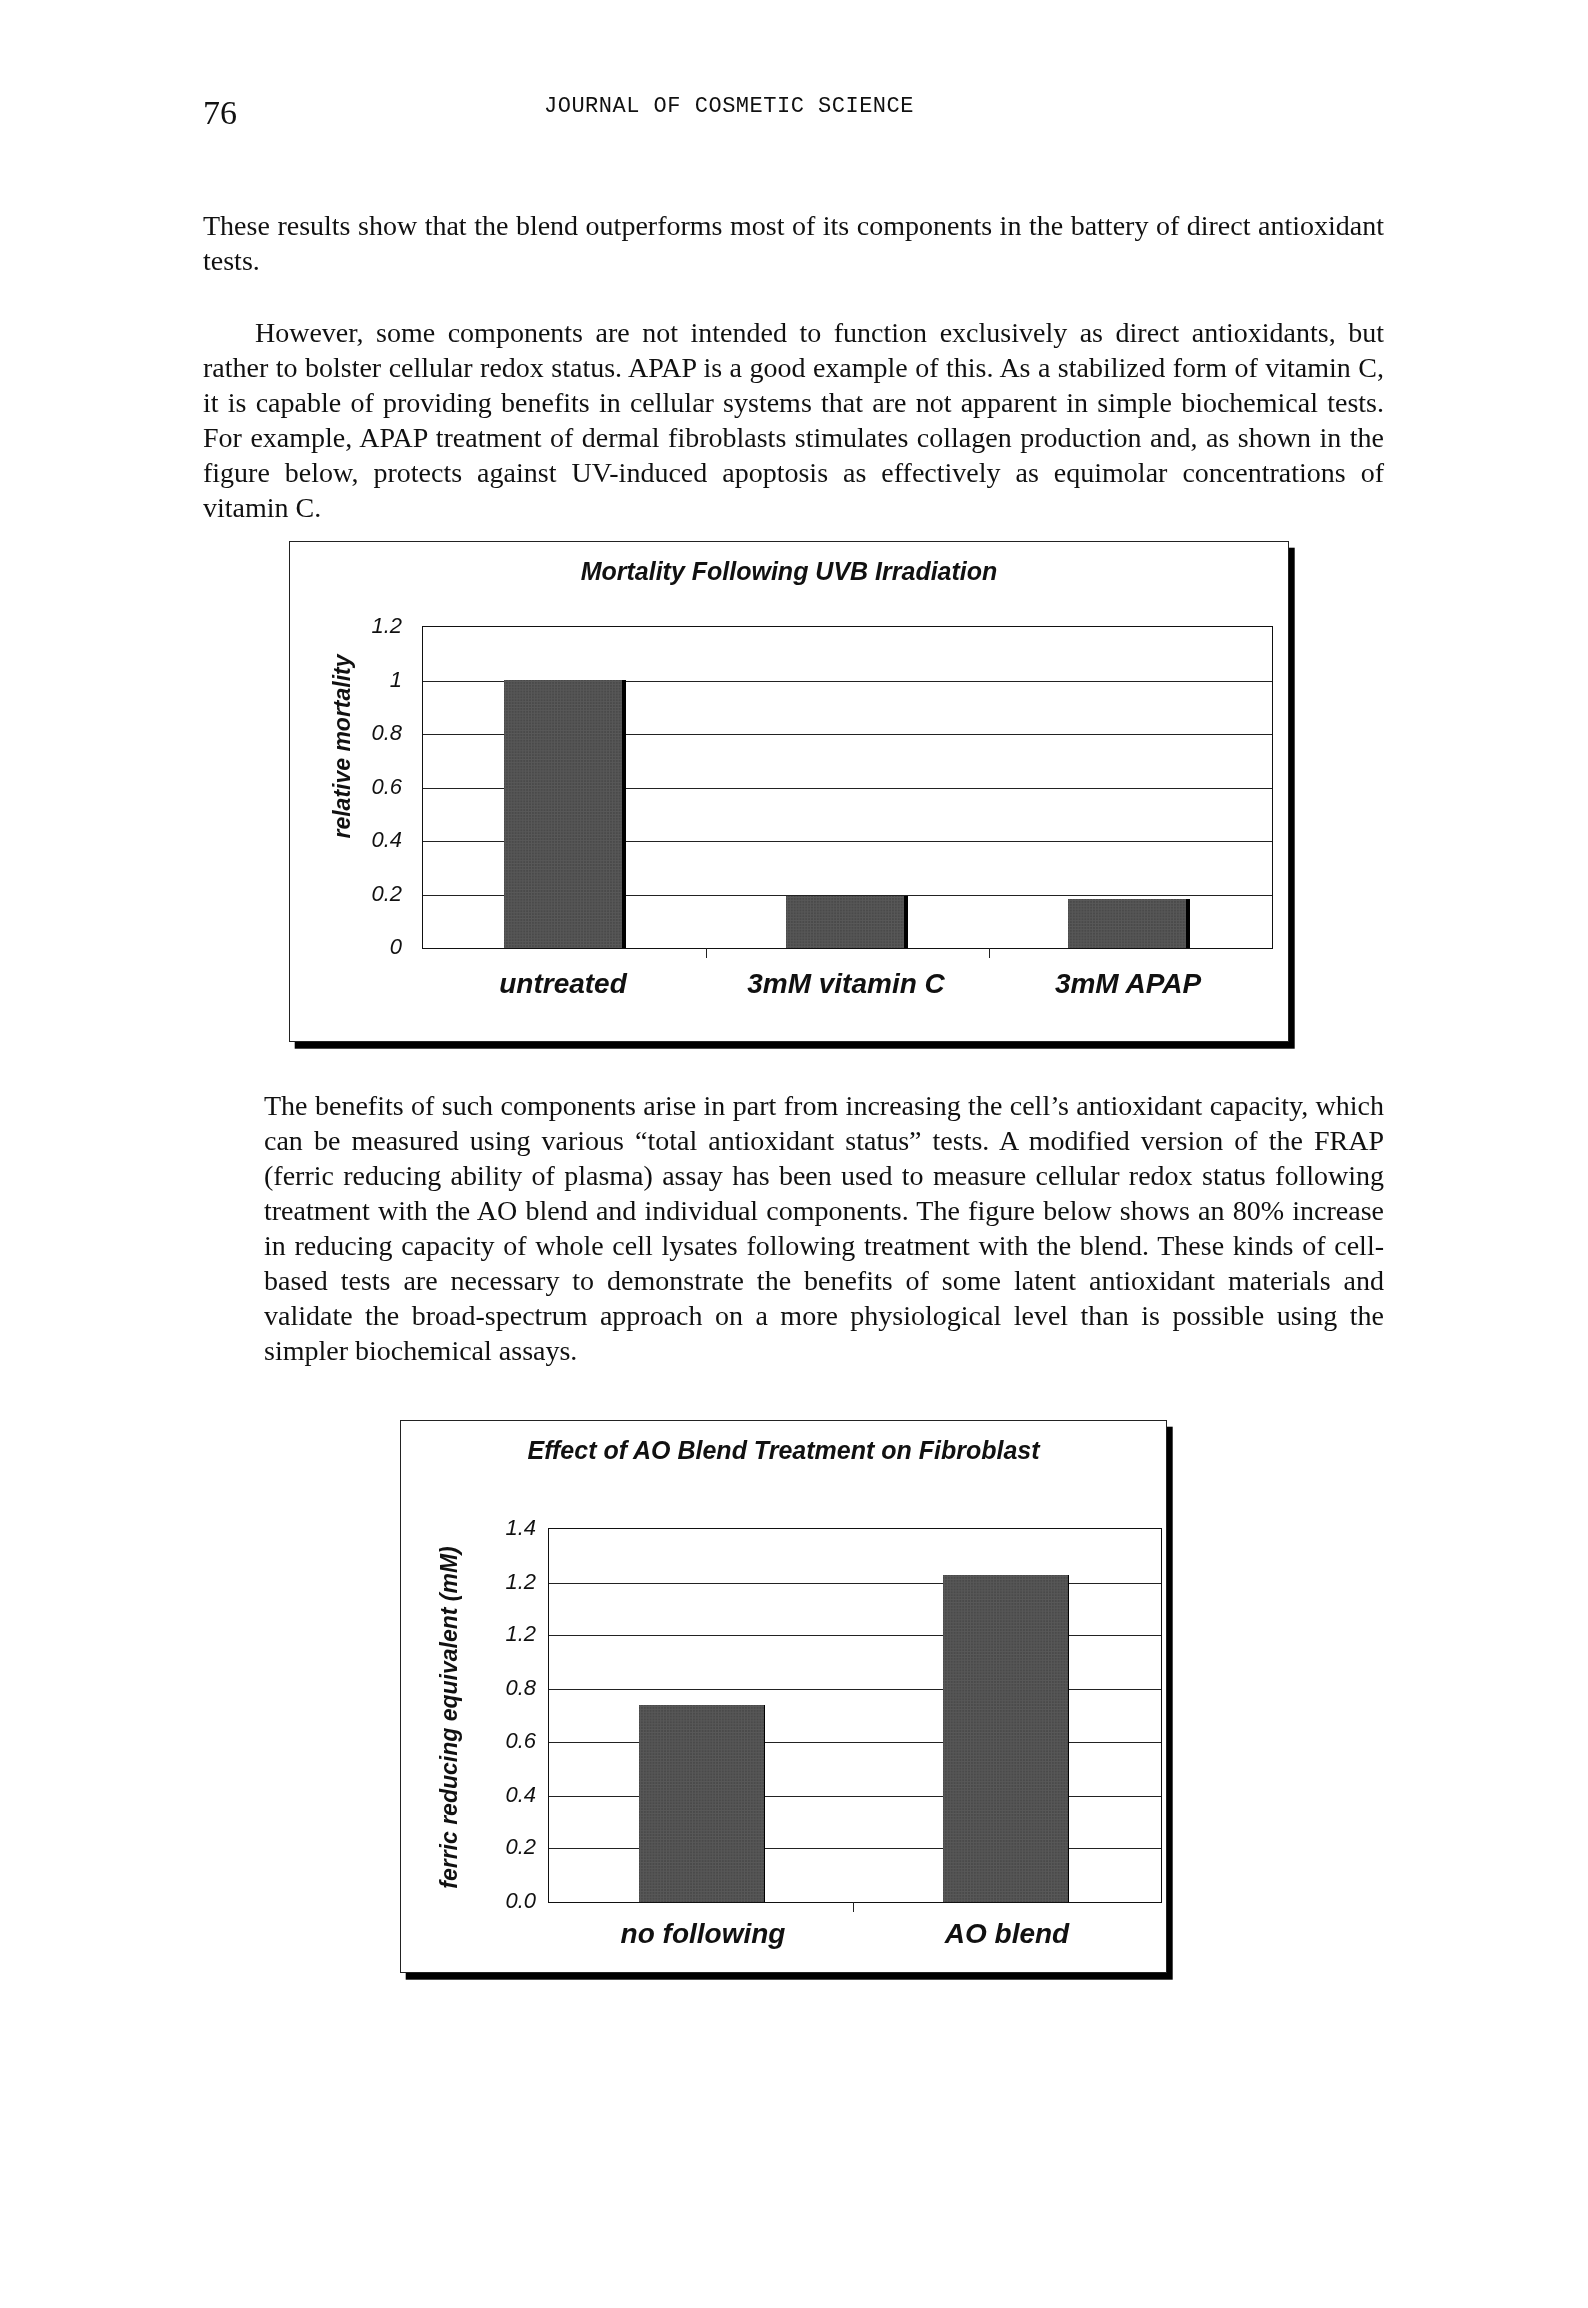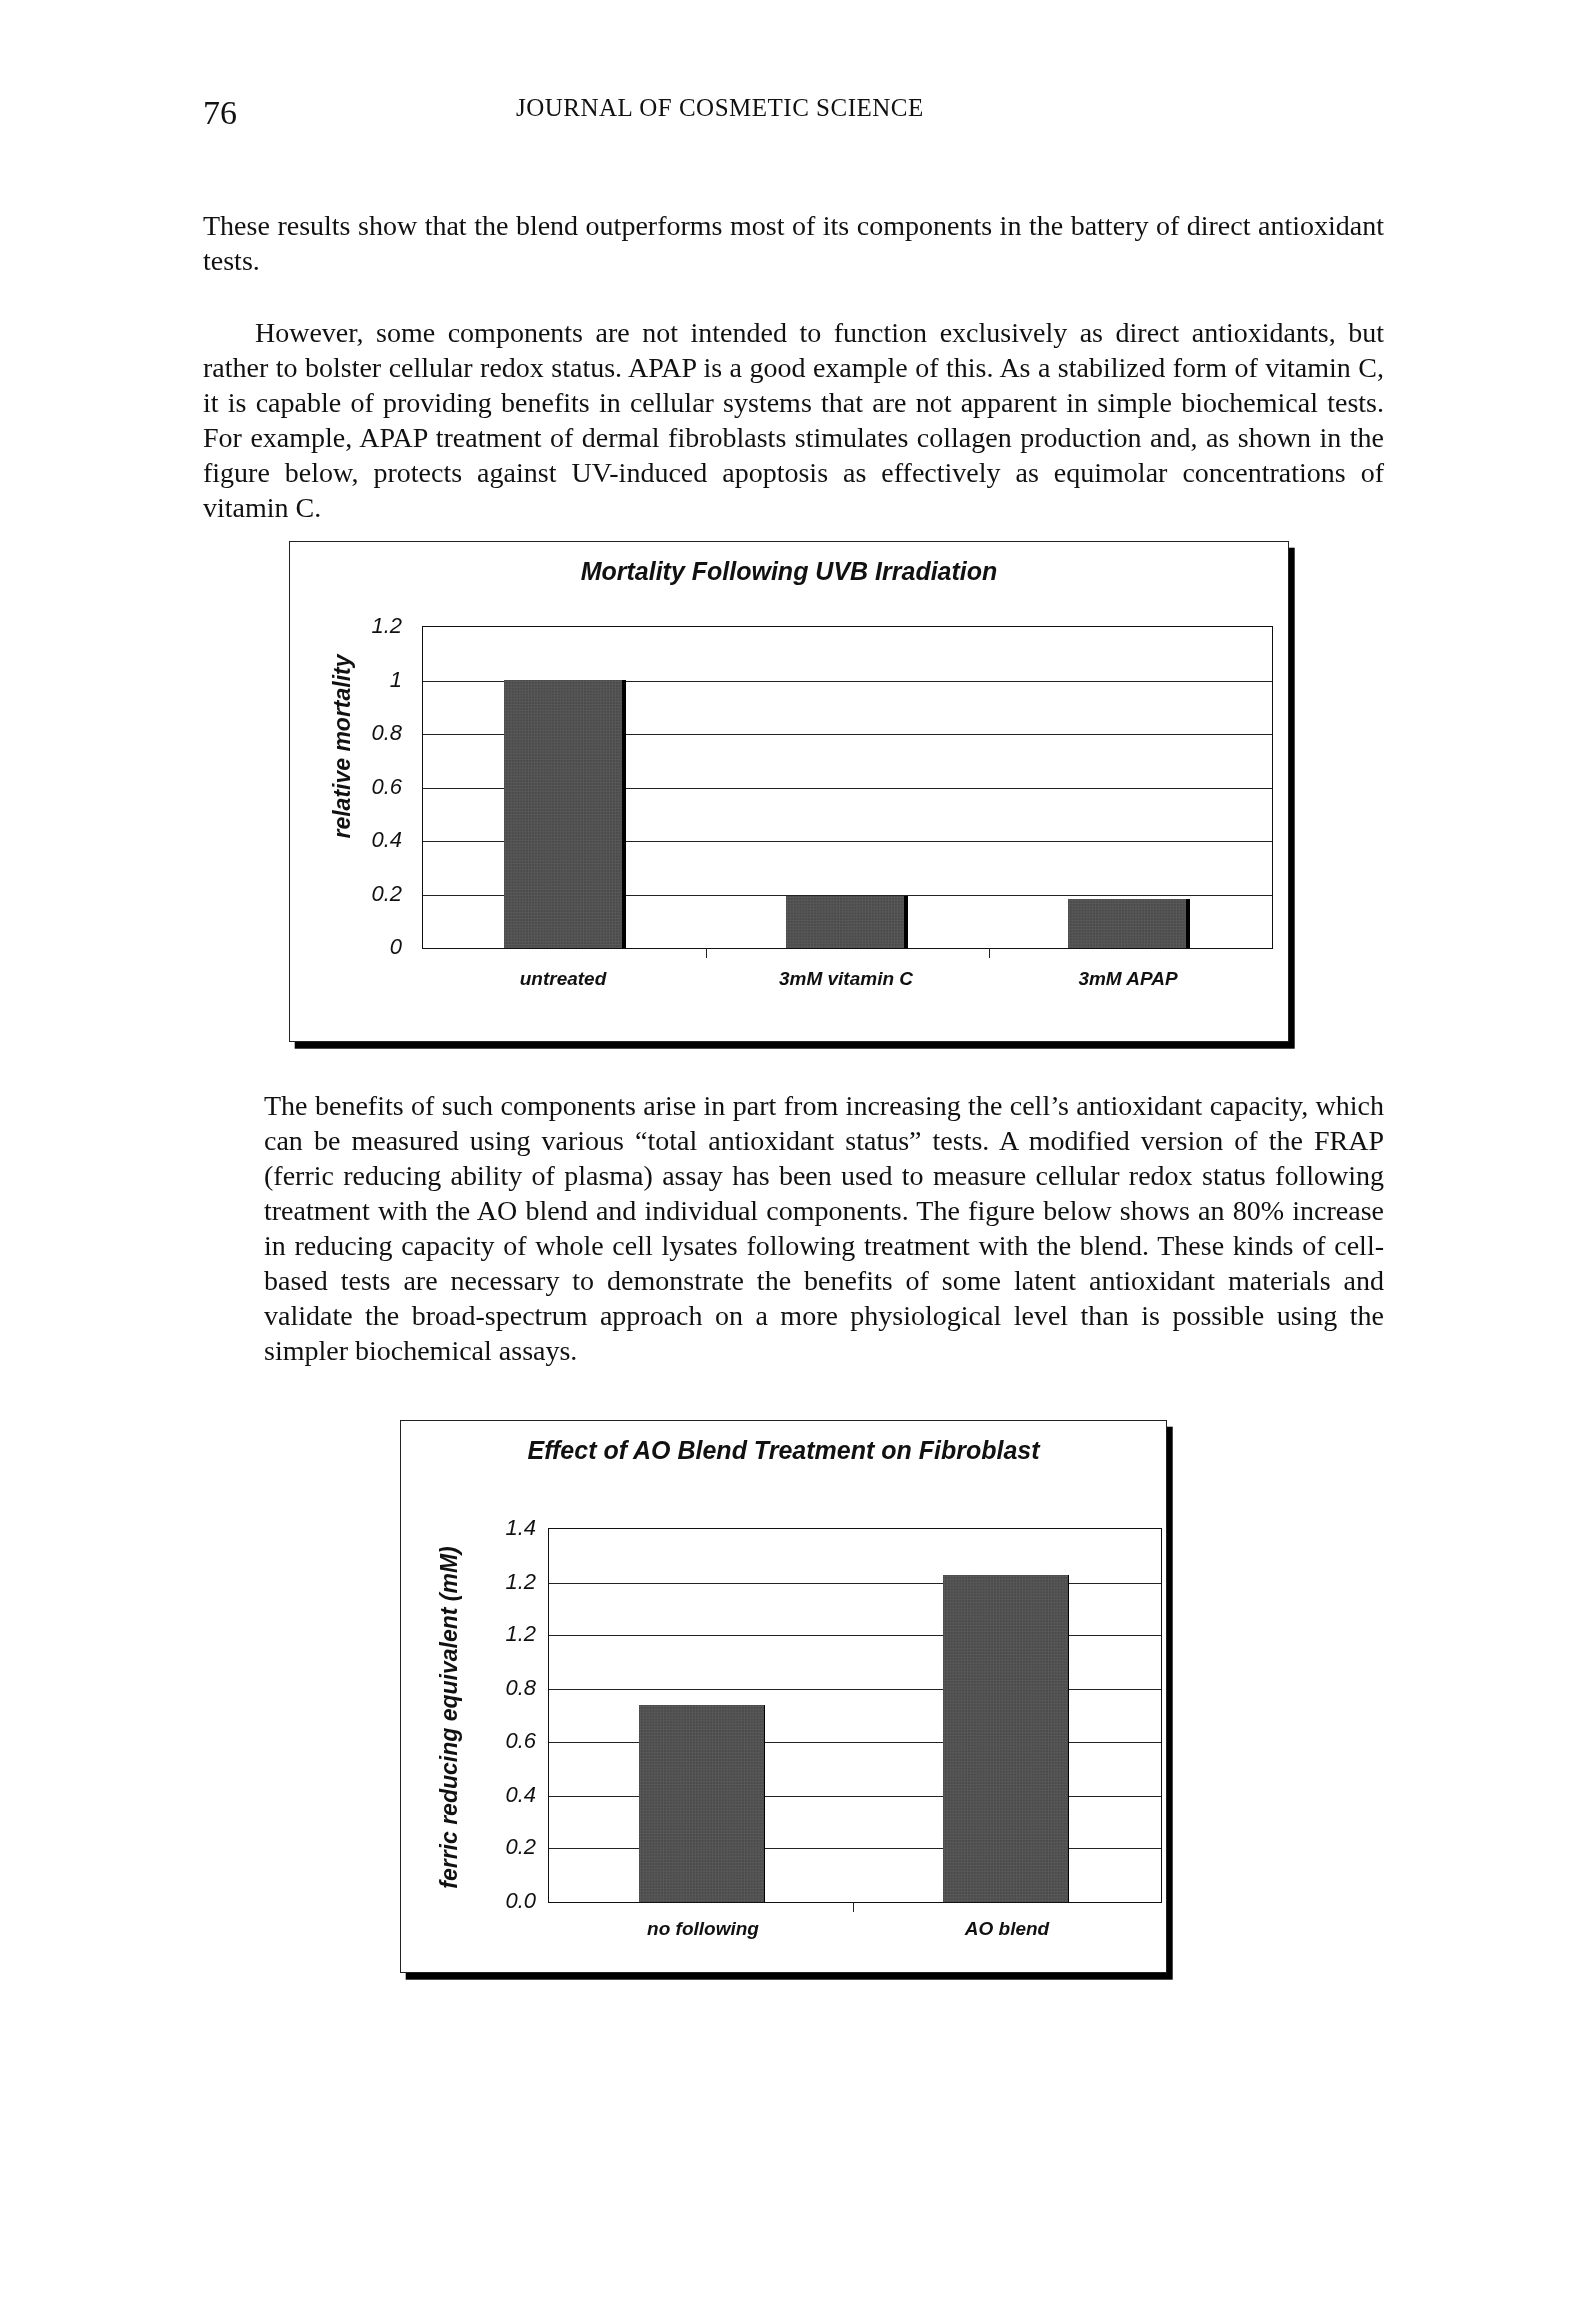--- a/index.html
+++ b/index.html
@@ -1,38 +1,38 @@
 <!DOCTYPE html>
 <html><head>
 <meta charset="utf-8">
 <style>
   html, body { margin: 0; padding: 0; background: #ffffff; }
   body { width: 1589px; height: 2308px; position: relative; overflow: hidden; color: #111; }
   .serif { font-family: "Liberation Serif", "DejaVu Serif", serif; }
   .sans { font-family: "Liberation Sans", "DejaVu Sans", sans-serif; }
 
   .page-number { position: absolute; left: 203px; top: 94px; font-size: 34px; text-align: center; }
-  .running-head { position: absolute; left: 516px; top: 94px; font-size: 25px; letter-spacing: 0.5px; }
+  .running-head { position: absolute; left: 544px; top: 94px; font-size: 22px; letter-spacing: 0.5px; font-family: Liberation Mono, monospace; }
 
   .para { position: absolute; left: 203px; width: 1181px; font-size: 28px; line-height: 35px; text-align: justify; margin: 0; }
   .para.indent { text-indent: 52px; margin-top: 38px; }
   #p1 { top: 208px; }
   #p2 { top: 277px; }
   #p3 { top: 1088px; left: 264px; width: 1120px; text-indent: 0; }
 
   
   .figure { position: absolute; background: #fff; border: 1.4px solid #222; box-shadow: 5.7px 6.7px 0 #000; }
   .fig-title { position: absolute; left: 0; right: 0; text-align: center; font-style: italic; font-weight: bold; font-size: 25px; line-height: 32px; }
   .plot { position: absolute; border: 1.9px solid #111; border-left-width: 1.9px; background: #fff; }
   .gridline { position: absolute; left: 0; right: 0; height: 0; border-top: 1.4px solid #222; }
   .ytick { position: absolute; font-style: italic; font-size: 22px; text-align: right; width: 57px; transform: translateY(-50%); }
   .bar { position: absolute; bottom: 0; background: #4a4a4a;
          background-image: radial-gradient(rgba(255,255,255,0.08) 1px, transparent 1px);
          background-size: 2.9px 2.9px; border-right: 4.8px solid #000; box-sizing: border-box; }
-  .xlabel { position: absolute; font-style: italic; font-weight: bold; font-size: 19px; text-align: center; transform: translateX(-50%); white-space: nowrap; }
+  .xlabel { position: absolute; font-style: italic; font-weight: bold; font-size: 28px; text-align: center; transform: translateX(-50%); white-space: nowrap; }
   .ylabel { position: absolute; font-style: italic; font-weight: bold; font-size: 23px; white-space: nowrap; transform: rotate(-90deg); transform-origin: center center; }
   .xtick-mark { position: absolute; height: 9.6px; border-left: 1.4px solid #222; }
 </style>
 </head>
 <body>
 
 <div class="page-number serif">76</div>
 <div class="running-head serif">JOURNAL OF COSMETIC SCIENCE</div>
 
 <p id="p1" class="para serif">These results show that the blend outperforms most of its components in the battery of direct antioxidant tests.</p>

